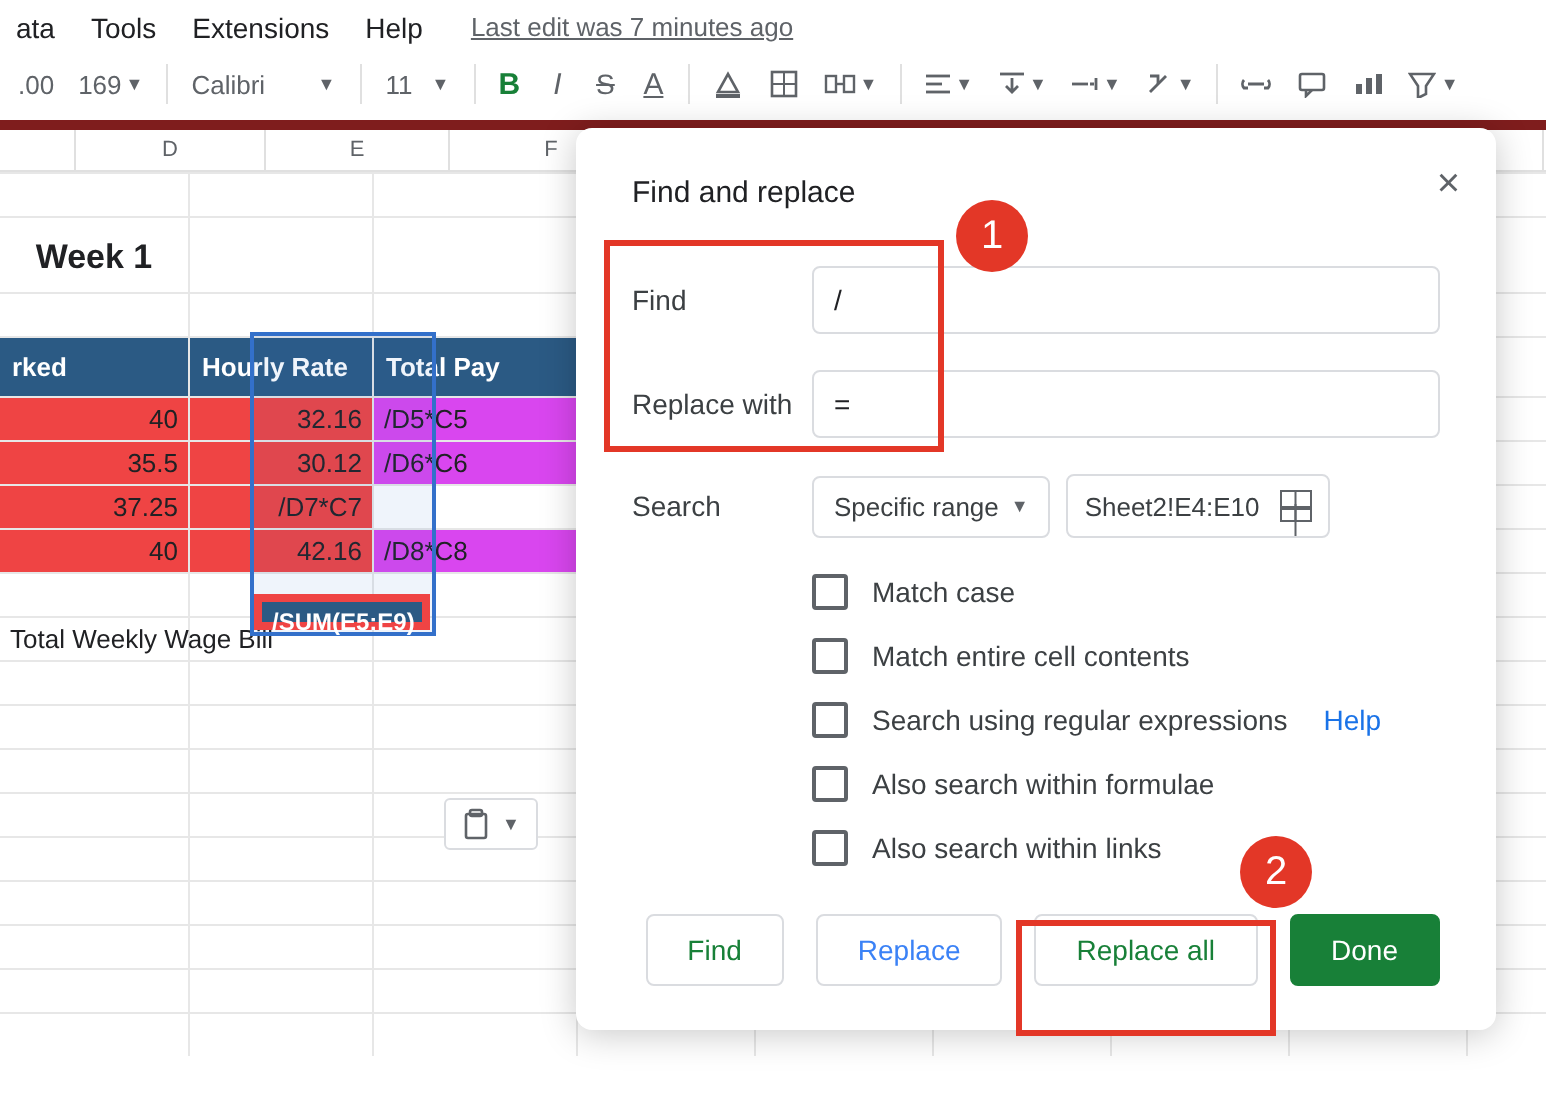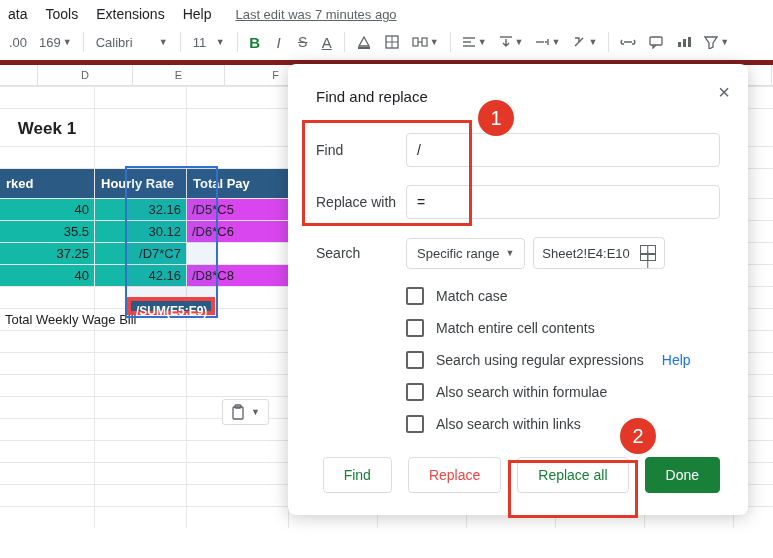--- a/index.html
+++ b/index.html
@@ -9,21 +9,21 @@
       color: #3c4043;
       background: #fff;
       width: 773px;
       height: 558px;
       overflow: hidden;
       position: relative;
     }
     
     .menubar {
       display: flex;
-      align-items: flex-end;
+      align-items: flex-start;
       gap: 18px;
       padding: 6px 8px 4px;
       font-size: 14px;
       color: #202124;
     }
     .menubar .edit-info {
       color: #5f6368;
       text-decoration: underline;
       font-size: 13px;
       margin-left: 6px;
@@ -131,21 +131,21 @@
     .sel-active {
       position: absolute;
       background: #2b5a84;
       color: #fff;
       font-weight: bold;
       font-size: 12px;
       border: 4px solid #ef4444;
       padding: 3px 5px;
       pointer-events: none;
     }
-    .data-row .cell { background: #14b8a6; }
+    .data-row .cell { background: #ef4444; }
     .data-row .cell:nth-child(3) { background: #d946ef; text-align: left; }
 
     
     .paste-btn {
       position: absolute;
       left: 222px;
       top: 334px;
       border: 1px solid #dadce0;
       border-radius: 3px;
       padding: 4px 8px;
@@ -278,21 +278,21 @@
     .btn {
       border: 1px solid #dadce0;
       border-radius: 4px;
       padding: 9px 20px;
       font-size: 14px;
       background: #fff;
       cursor: pointer;
       color: #188038;
       font-weight: 500;
     }
-    .btn.disabled { color: #ef4444; cursor: default; }
+    .btn.disabled { color: #3b82f6; cursor: default; }
     .btn.primary {
       background: #188038;
       border-color: #188038;
       color: #fff;
     }
 
     
     .callout-box {
       position: absolute;
       border: 3px solid #e33727;

